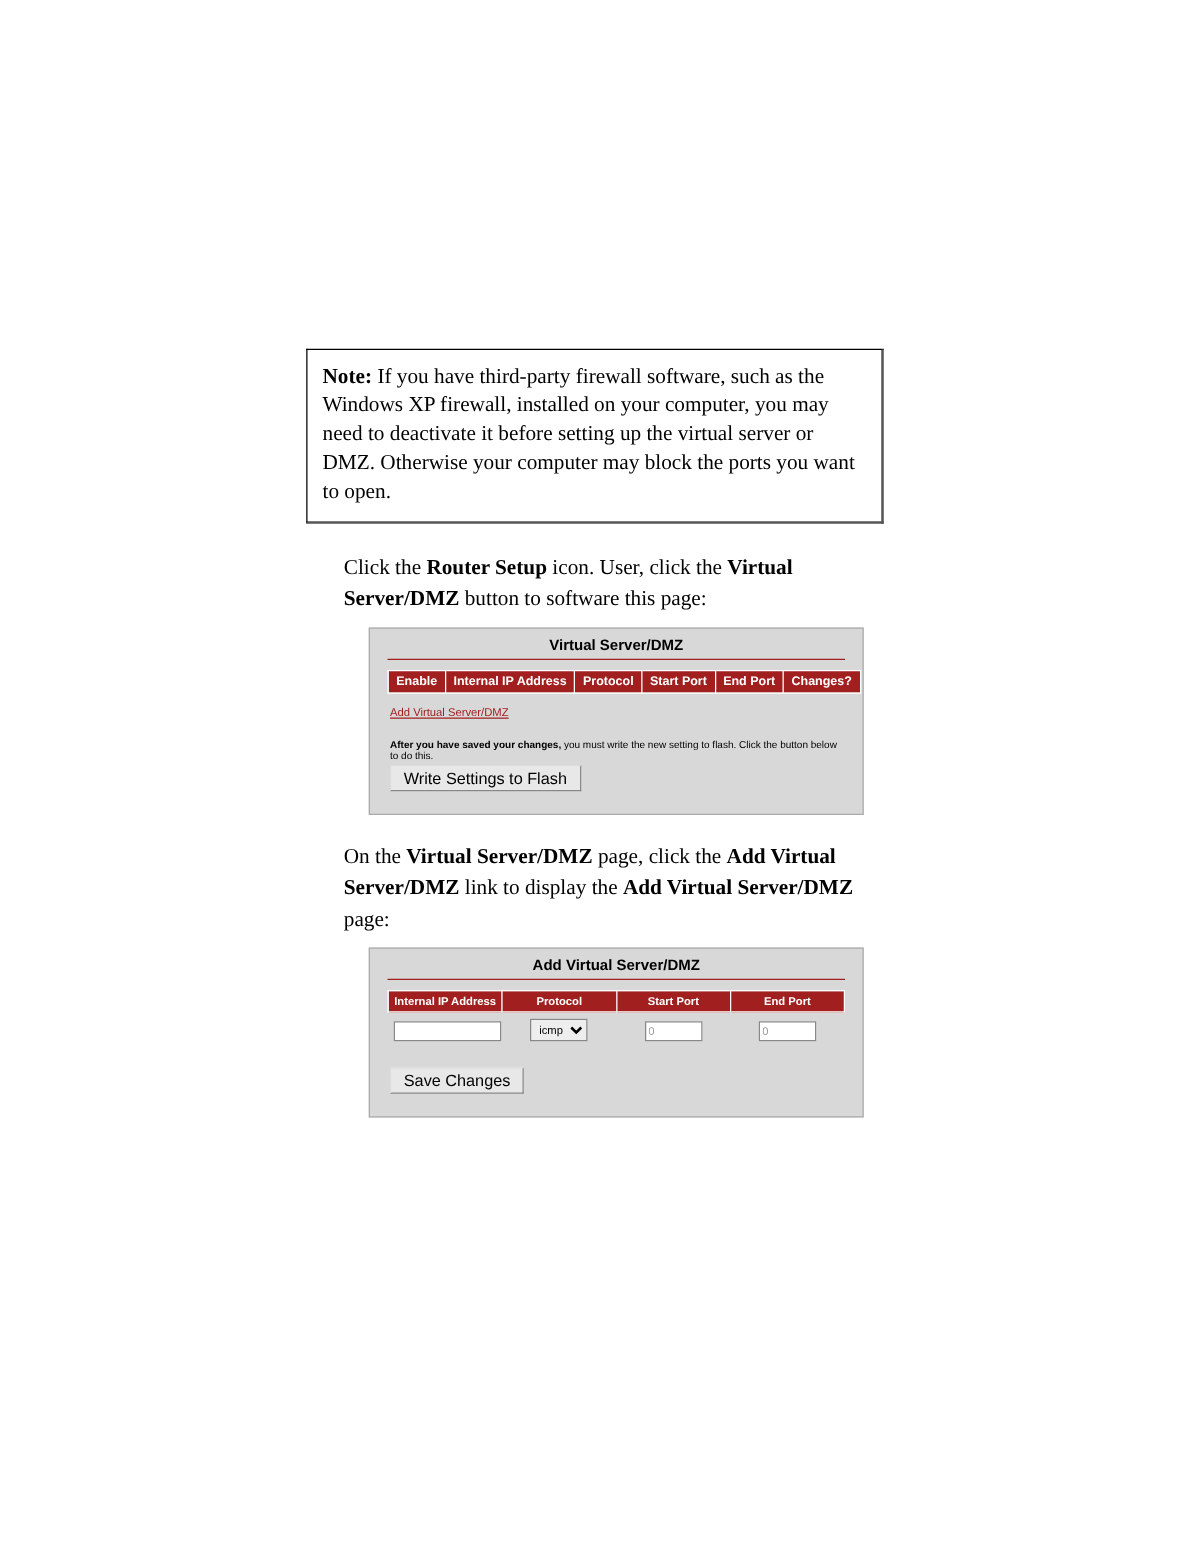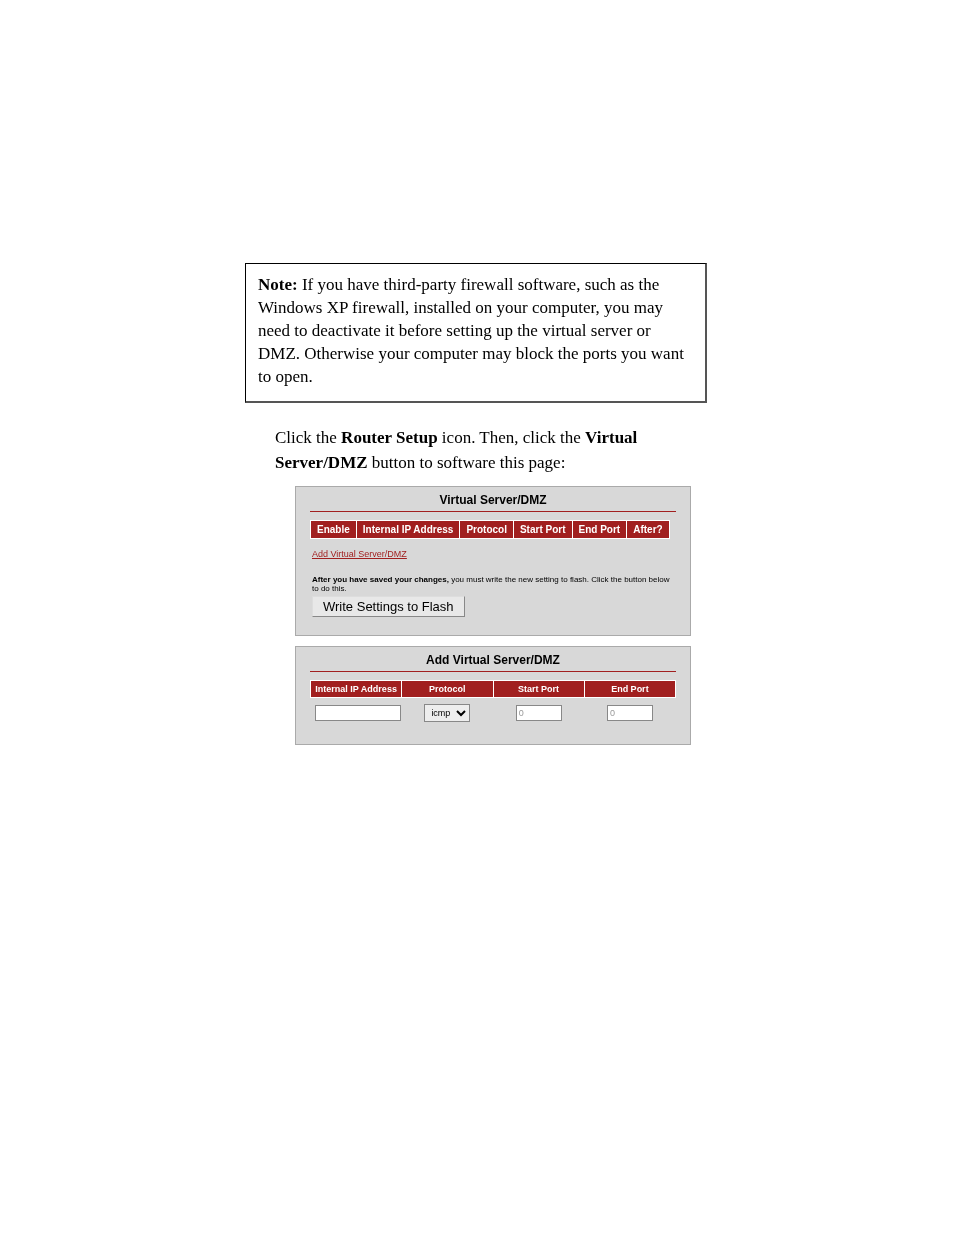--- a/index.html
+++ b/index.html
@@ -1,16 +1,16 @@
 <!DOCTYPE html>
 <html><head>
 <meta charset="utf-8">
 <style>
   html,body{margin:0;padding:0;background:#fff;font-family:Georgia,"Times New Roman",serif;color:#000}
-  .page{width:954px;height:871px;position:relative;margin:0 auto;box-sizing:border-box}
+  .page{width:954px;height:871px;position:relative;margin:16px auto;box-sizing:border-box}
   .content{position:absolute;left:245px;top:263px;width:462px}
   .note-box{border:1px solid #000;border-right:2px solid #555;border-bottom:2px solid #555;padding:10px 12px 12px 12px;font-size:17px;line-height:1.35}
   .body-para{margin:22px 0 0 30px;font-size:17px;line-height:1.5}
   .body-para2{margin:20px 0 0 30px;font-size:17px;line-height:1.5}
   b{font-weight:bold}
   .router-panel{margin:10px 0 0 50px;width:394px;background:#d8d8d8;border:1px solid #aaa;padding:0 0 18px 0;font-family:Arial,Helvetica,sans-serif}
   .rp-title{text-align:center;font-weight:bold;font-size:12px;padding:6px 0 4px}
   .rp-divider{height:1px;background:#a11f1f;margin:0 14px 8px}
   .rp-tbl{margin:0 14px;border-collapse:collapse}
   .rp-tbl th{background:#a11f1f;color:#fff;font-size:10px;font-weight:bold;border:1px solid #fff;padding:3px 6px;white-space:nowrap}
@@ -30,45 +30,48 @@
 <body>
 
 <div class="page">
   <div class="content">
 
     <div class="note-box">
       <b>Note:</b><span> If you have third-party firewall software, such as the Windows XP firewall, installed on your computer, you may need to deactivate it before setting up the virtual server or DMZ. Otherwise your computer may block the ports you want to open.</span>
     </div>
 
     <div class="body-para">
-      <span>Click the </span><b>Router Setup</b><span> icon. Then, click the </span><b>Virtual Server/DMZ</b><span> button to software this page:</span>
+      <span>Click the </span><b>Router Setup</b><span> icon. User, click the </span><b>Virtual Server/DMZ</b><span> button to software this page:</span>
     </div>
 
     <div class="router-panel">
       <div class="rp-title">Virtual Server/DMZ</div>
       <div class="rp-divider"></div>
       <table class="rp-tbl">
         <tbody>
             <tr>
           <th>Enable</th>
           <th>Internal IP Address</th>
           <th>Protocol</th>
           <th>Start Port</th>
           <th>End Port</th>
-          <th>After?</th>
+          <th>Changes?</th>
         </tr>
       </tbody>
         </table>
       <a class="rp-link" href="#">Add Virtual Server/DMZ</a>
       <div class="rp-flash">
         <b>After you have saved your changes,</b><span> you must write the new setting to flash. Click the button below to do this.</span><br>
         <button class="rp-btn">Write Settings to Flash</button>
       </div>
     </div>
 
+    <div class="body-para2">
+      <span>On the </span><b>Virtual Server/DMZ</b><span> page, click the </span><b>Add Virtual Server/DMZ</b><span> link to display the </span><b>Add Virtual Server/DMZ</b><span> page:</span>
+    </div>
 
     <div class="router-panel">
       <div class="rp-title">Add Virtual Server/DMZ</div>
       <div class="rp-divider"></div>
       <table class="rp2-tbl">
         <tbody>
             <tr>
           <th>Internal IP Address</th>
           <th>Protocol</th>
           <th>Start Port</th>
@@ -79,20 +82,23 @@
           <td>
             <select class="rp2-select">
               <option>icmp</option>
             </select>
           </td>
           <td><input class="rp2-input" style="width: 40px;" value="0"></td>
           <td><input class="rp2-input" style="width: 40px;" value="0"></td>
         </tr>
       </tbody>
         </table>
+      <div style="margin:14px 16px 0">
+        <button class="rp-btn">Save Changes</button>
+      </div>
     </div>
 
   </div>
 
   <div class="footer">
     <span class="pg">78</span>
     <span class="guide">ADSL X6v User Guide</span>
   </div>
 </div>
 

